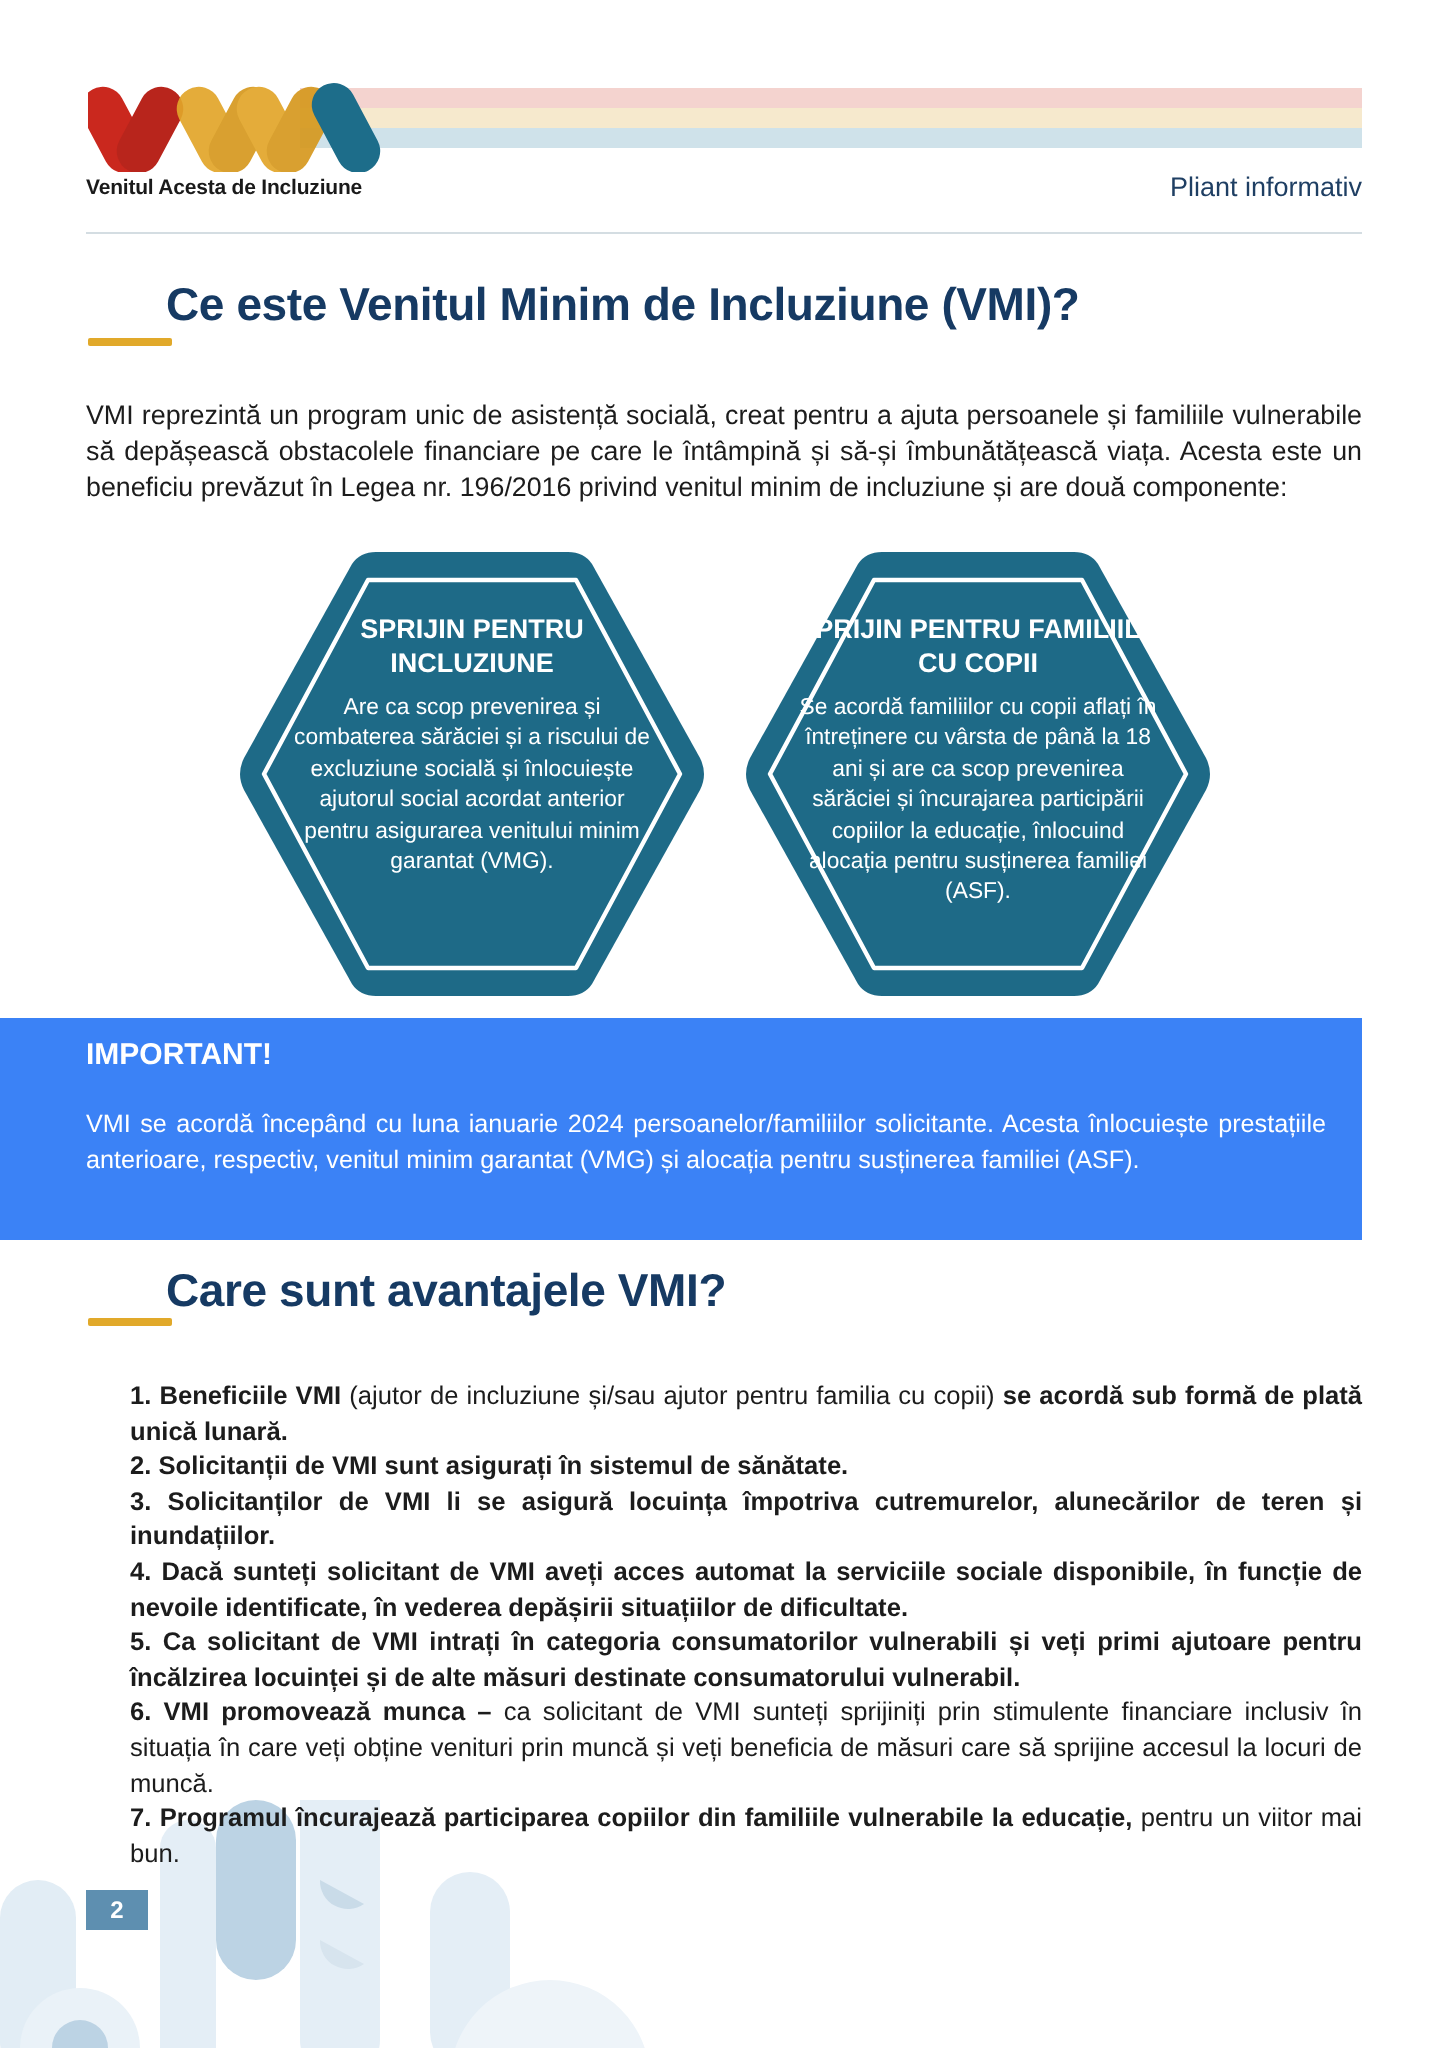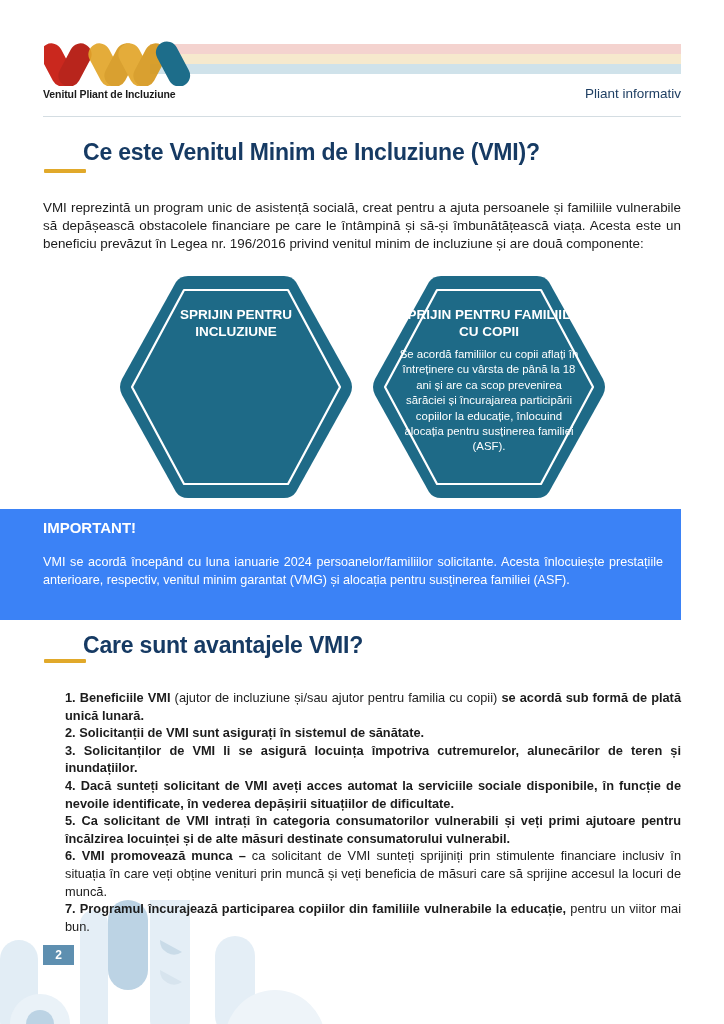--- a/index.html
+++ b/index.html
@@ -104,36 +104,37 @@
   <g opacity="0.92">
     <rect x="50" y="2" width="22" height="46" rx="11" transform="rotate(-28 61 25)" fill="#e2a62a"></rect>
     <rect x="66" y="2" width="22" height="46" rx="11" transform="rotate(28 77 25)" fill="#d6991f"></rect>
     <rect x="80" y="2" width="22" height="46" rx="11" transform="rotate(-28 91 25)" fill="#e2a62a"></rect>
     <rect x="95" y="2" width="22" height="46" rx="11" transform="rotate(28 106 25)" fill="#d6991f"></rect>
   </g>
 
   <rect x="118" y="0" width="22" height="48" rx="11" transform="rotate(-28 129 24)" fill="#1d6d8a"></rect>
 </svg>
 
-<div class="logo-text">Venitul Pliant de Incluziune</div>
+<div class="logo-text">Venitul Acesta de Incluziune</div>
 <div class="doc-type">Pliant informativ</div>
 <div class="rule"></div>
 
 <h1 class="section-title" style="top:139px">Ce este Venitul Minim de Incluziune (VMI)?</h1>
 <div class="title-underline" style="top:169px"></div>
 
 <p class="intro">VMI reprezintă un program unic de asistență socială, creat pentru a ajuta persoanele și familiile vulnerabile să depășească obstacolele financiare pe care le întâmpină și să-și îmbunătățească viața. Acesta este un beneficiu prevăzut în Legea nr. 196/2016 privind venitul minim de incluziune și are două componente:</p>
 
 <div class="hex" style="left:118px">
   <svg width="236" height="222" viewBox="0 0 236 222">
     <path d="M58 6 Q62 0 70 0 L166 0 Q174 0 178 6 L232 103 Q236 111 232 119 L178 216 Q174 222 166 222 L70 222 Q62 222 58 216 L4 119 Q0 111 4 103 Z" fill="#1e6a87"></path>
     <path d="M66 14 L170 14 L222 111 L170 208 L66 208 L14 111 Z" fill="none" stroke="#ffffff" stroke-width="2.2" stroke-linejoin="round"></path>
   </svg>
   <div class="hex-content">
     <div class="hex-title">SPRIJIN PENTRU INCLUZIUNE</div>
+    <div class="hex-body">Are ca scop prevenirea și combaterea sărăciei și a riscului de excluziune socială și înlocuiește ajutorul social acordat anterior pentru asigurarea venitului minim garantat (VMG).</div>
   </div>
 </div>
 
 <div class="hex" style="left:371px">
   <svg width="236" height="222" viewBox="0 0 236 222">
     <path d="M58 6 Q62 0 70 0 L166 0 Q174 0 178 6 L232 103 Q236 111 232 119 L178 216 Q174 222 166 222 L70 222 Q62 222 58 216 L4 119 Q0 111 4 103 Z" fill="#1e6a87"></path>
     <path d="M66 14 L170 14 L222 111 L170 208 L66 208 L14 111 Z" fill="none" stroke="#ffffff" stroke-width="2.2" stroke-linejoin="round"></path>
   </svg>
   <div class="hex-content">
     <div class="hex-title">SPRIJIN PENTRU FAMILIILE CU COPII</div>

